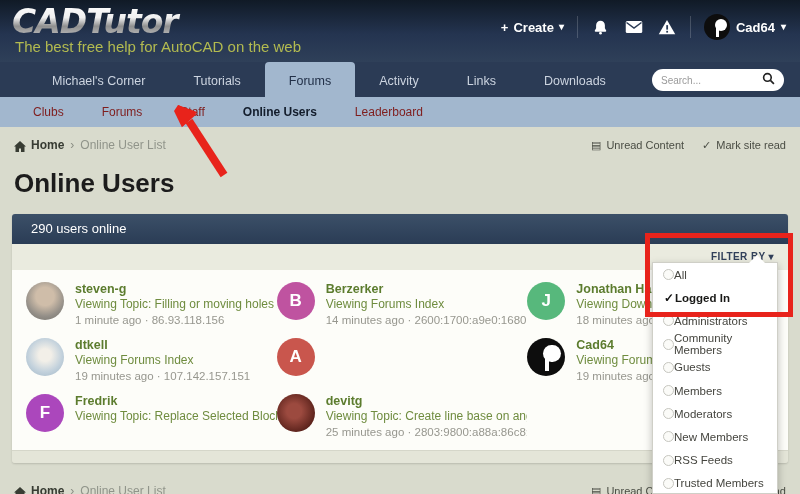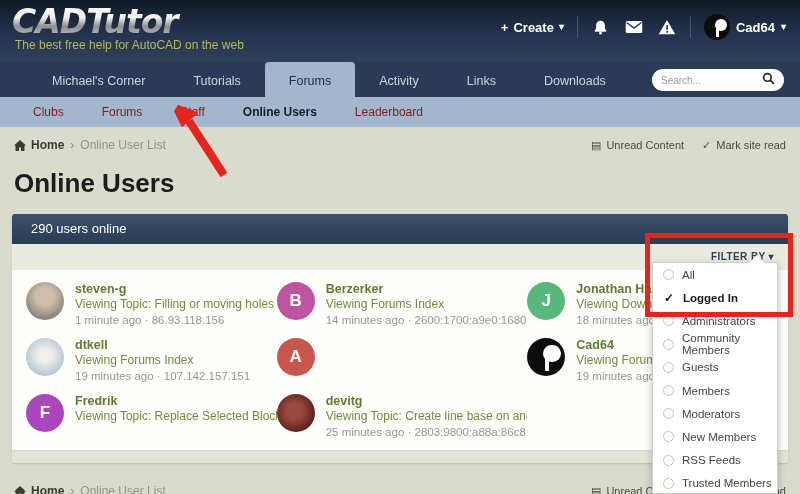--- a/index.html
+++ b/index.html
@@ -6,21 +6,21 @@
   html,body { width:800px; height:494px; overflow:hidden; }
   body { font-family:"Liberation Sans", sans-serif; background:#d9dbcd; }
   .stage { position:relative; width:800px; height:494px; overflow:hidden; background:#d9dbcd; }
 
   
   .site-header { position:relative; height:62px; background:linear-gradient(180deg,#101a26 0%,#243450 55%,#2f4059 100%); }
   .logo-wrap { position:absolute; left:12px; top:2px; }
   .logo { font-family:"DejaVu Sans", sans-serif; font-style:italic; font-weight:bold; font-size:33px; letter-spacing:-1px;
           background:linear-gradient(180deg,#ffffff 0%,#f0f0f0 40%,#8f8f8f 62%,#cfcfcf 100%);
           -webkit-background-clip:text; background-clip:text; -webkit-text-fill-color:transparent; color:#d9d9d9; }
-  .tagline { font-size:12px; color:#b3bb50; margin-top:-3px; padding-left:3px; }
+  .tagline { font-size:15px; color:#b3bb50; margin-top:-3px; padding-left:3px; }
   .header-right { position:absolute; right:14px; top:14px; display:flex; align-items:center; gap:13px; color:#fff; font-size:13px; }
   .hr-sep { width:1px; height:22px; background:rgba(255,255,255,.18); }
   .create-btn { display:flex; align-items:center; gap:5px; font-weight:bold; cursor:pointer; }
   .hicon { width:20px; height:20px; display:inline-flex; align-items:center; justify-content:center; cursor:pointer; }
   .user-chip { display:flex; align-items:center; gap:6px; cursor:pointer; font-weight:bold; }
   .avatar-sm { width:26px; height:26px; border-radius:50%; position:relative; overflow:hidden; background:#0d0d0d; }
   .cad-glyph::before { content:""; position:absolute; left:42%; top:18%; width:46%; height:46%; border-radius:50%; background:#fff; }
   .cad-glyph::after { content:""; position:absolute; left:46%; top:50%; width:12%; height:38%; background:#fff; }
   .caret { font-size:10px; line-height:1; }
 
@@ -34,21 +34,21 @@
   .search-pill input::placeholder { color:#9a9a9a; }
 
   
   .sub-nav { height:30px; background:#a2b7ce; display:flex; align-items:center; padding-left:14px; }
   .sub-item { padding:0 19px; font-size:12px; color:#7f1d1d; cursor:pointer; }
   .sub-item.active { font-weight:bold; color:#121c2b; }
 
   
   .crumb-row { display:flex; align-items:center; margin:11px 14px 0; font-size:12px; }
   .crumb-left { display:flex; align-items:center; gap:6px; }
-  .crumb-home { display:flex; align-items:center; gap:5px; color:#383c33; font-weight:bold; cursor:pointer; }
+  .crumb-home { display:flex; align-items:flex-end; gap:5px; color:#383c33; font-weight:bold; cursor:pointer; }
   .crumb-sep { color:#8b8e84; font-size:12px; }
   .crumb-cur { color:#90948a; }
   .crumb-right { margin-left:auto; display:flex; align-items:center; gap:18px; font-size:11px; color:#4a4d44; }
   .crumb-link { display:flex; align-items:center; gap:5px; cursor:pointer; }
 
   
   .page-title { margin:16px 0 0 14px; font-size:26px; font-weight:bold; color:#1c1c1c; }
 
   
   .panel { margin:15px 12px 0; border-radius:3px; box-shadow:0 1px 2px rgba(0,0,0,.15); }
@@ -66,21 +66,21 @@
   .u-name { font-size:12.5px; font-weight:bold; color:#5c7c2e; line-height:15px; white-space:nowrap; cursor:pointer; }
   .u-act { font-size:12px; color:#6f8c3f; line-height:15px; white-space:nowrap; cursor:pointer; }
   .u-meta { font-size:11.5px; color:#97978f; line-height:16px; white-space:nowrap; }
   .panel-foot { height:13px; background:#e4e5d8; border-top:1px solid #d5d6c9; border-radius:0 0 3px 3px; }
 
   
   .filter-menu { position:absolute; left:652px; top:262px; width:126px; height:232px; background:#fff;
                  border:1px solid #cfcfc7; box-shadow:0 3px 8px rgba(0,0,0,.25); z-index:40; }
   .filter-menu::before { content:""; position:absolute; top:-8px; right:12px; border-left:8px solid transparent;
                  border-right:8px solid transparent; border-bottom:8px solid #fff; }
-  .fm-item { height:23.2px; display:flex; align-items:center; gap:8px; padding-left:10px; font-size:11.5px; color:#45453f; cursor:pointer; }
+  .fm-item { height:23.2px; display:flex; align-items:center; padding-left:10px; font-size:11.5px; color:#45453f; cursor:pointer; }
   .fm-radio { width:11px; height:11px; border-radius:50%; border:1px solid #c6c6bf; background:#fbfbf8; flex:0 0 11px; }
   .fm-item.checked { font-weight:bold; color:#191917; }
   .fm-check { width:12px; text-align:center; font-size:12px; color:#111; flex:0 0 12px; }
 
   
   .red-rect { position:absolute; left:645px; top:233px; width:148px; height:84px; border:5px solid #e8231b; z-index:60; pointer-events:none; }
   .annot-arrow { position:absolute; left:152px; top:97px; width:120px; height:100px; z-index:60; pointer-events:none; }
 
   .bottom-crumb { margin-top:21px; }
 </style>

